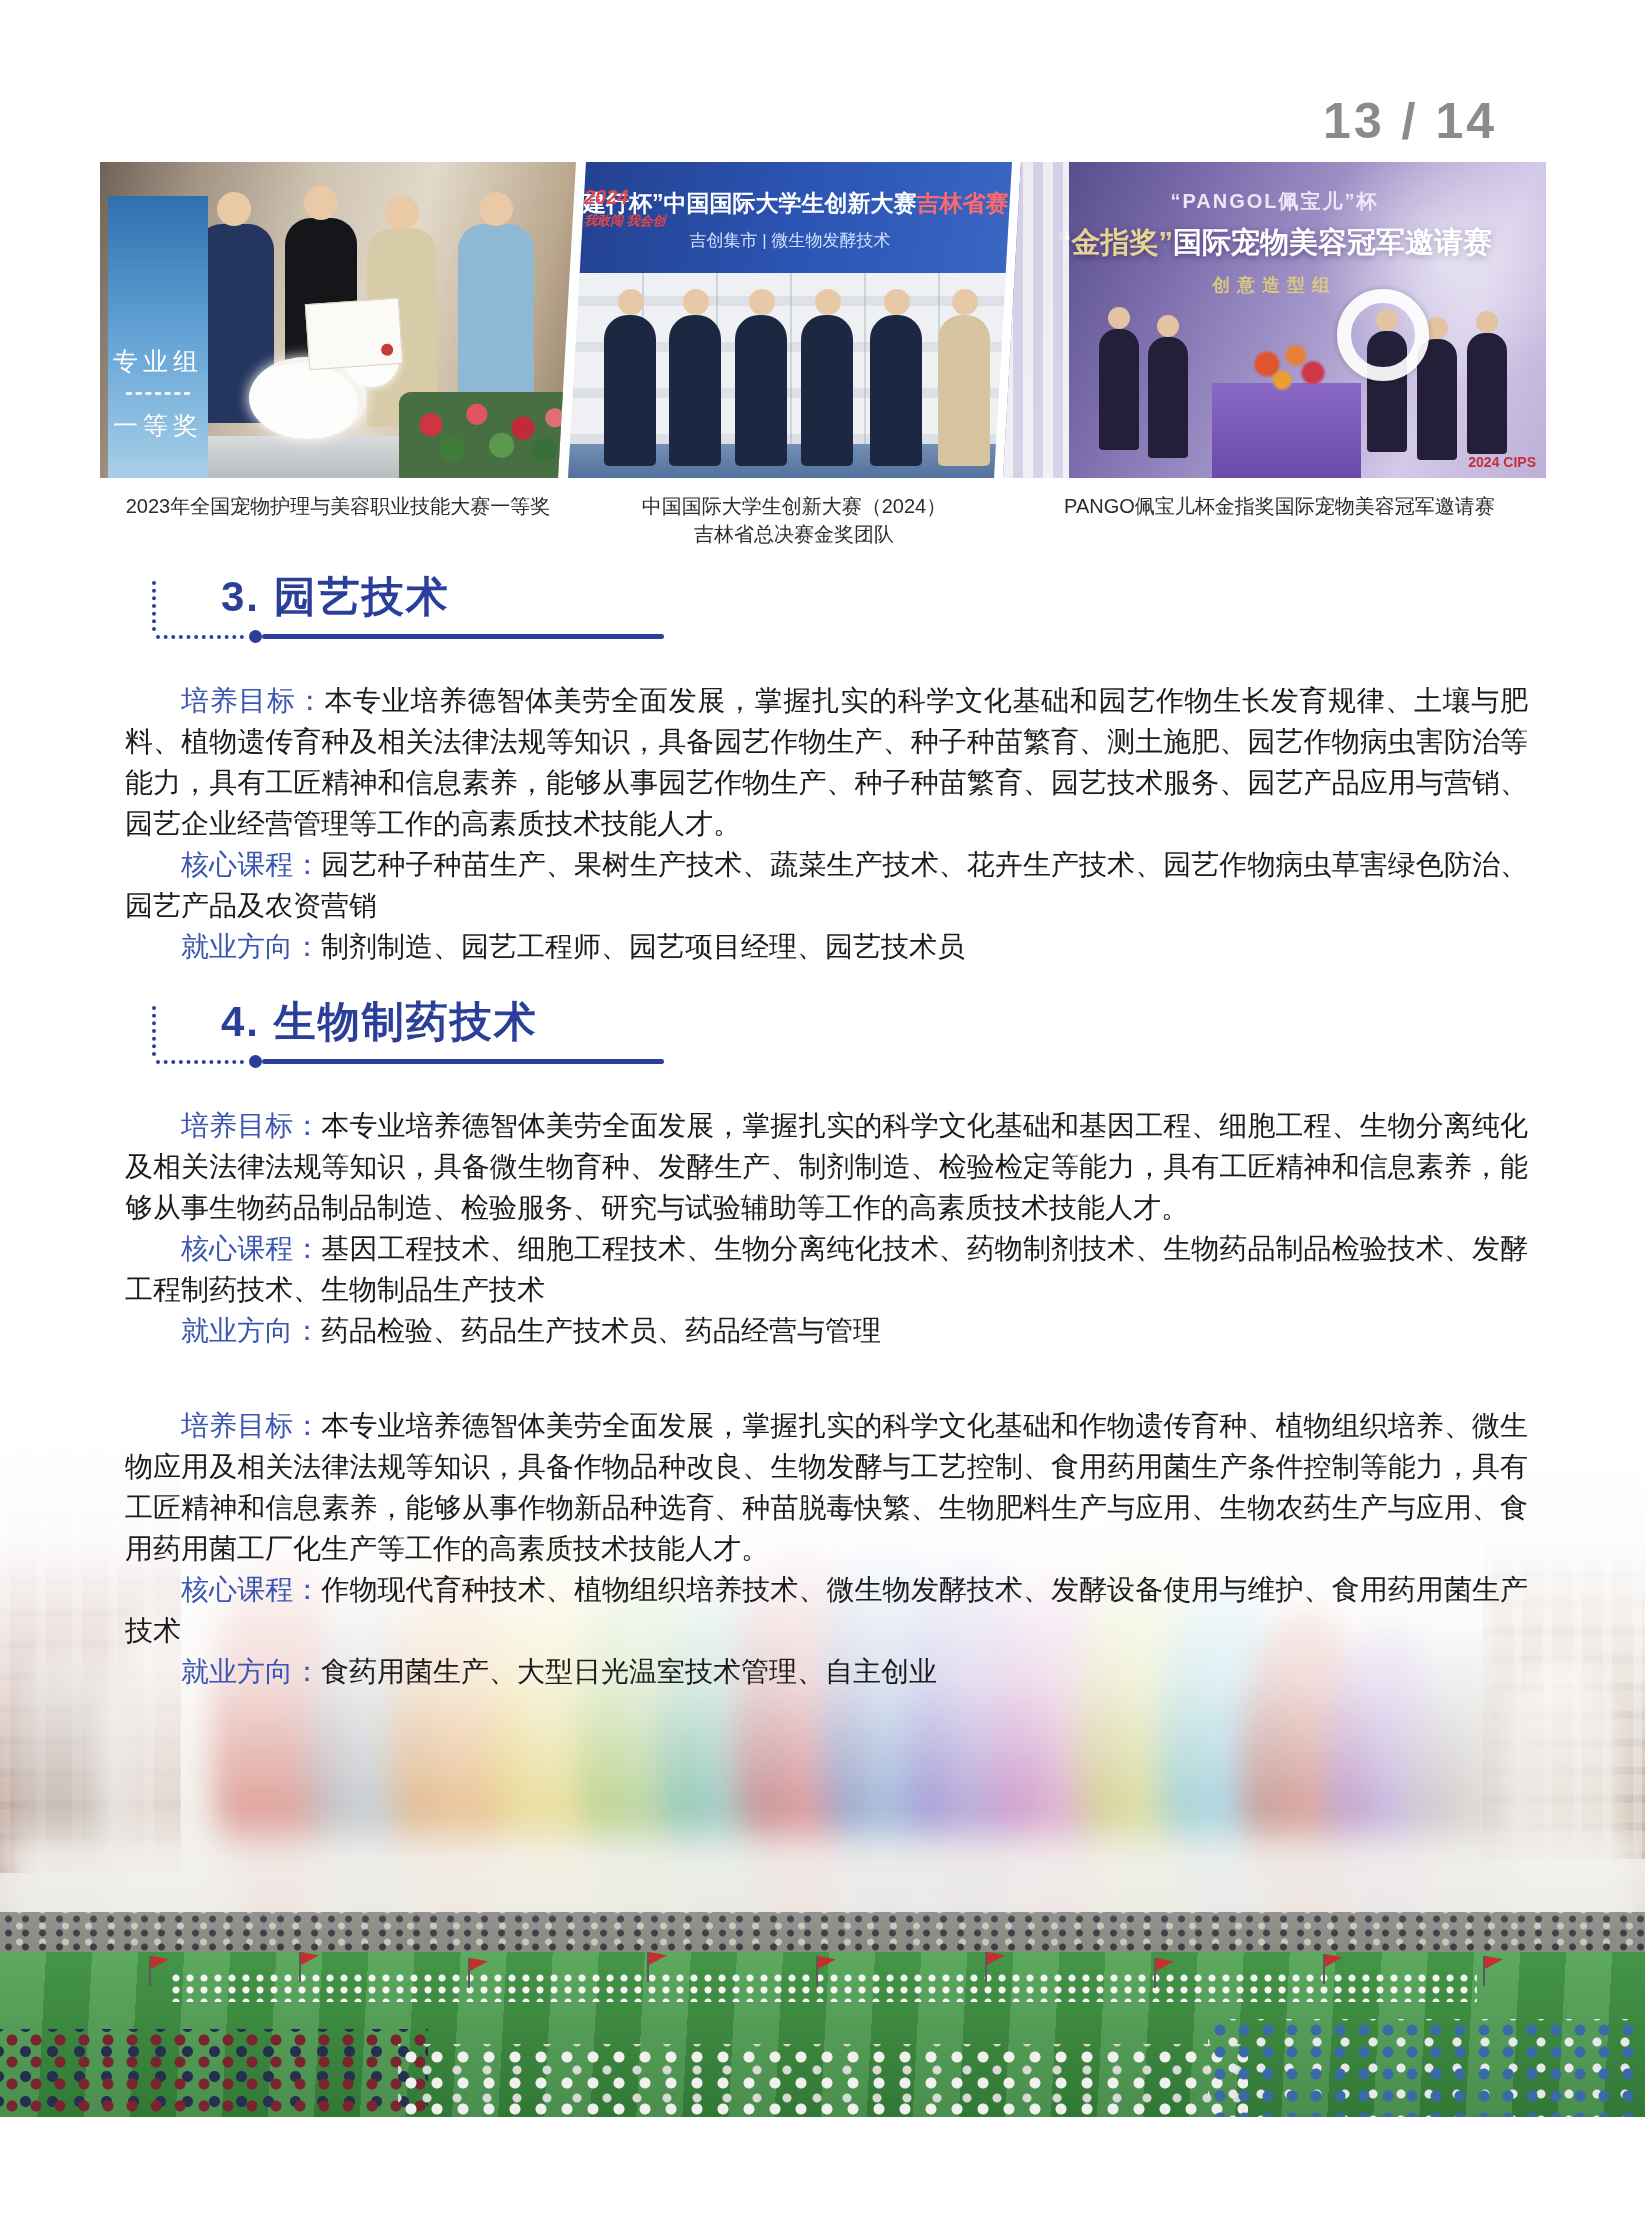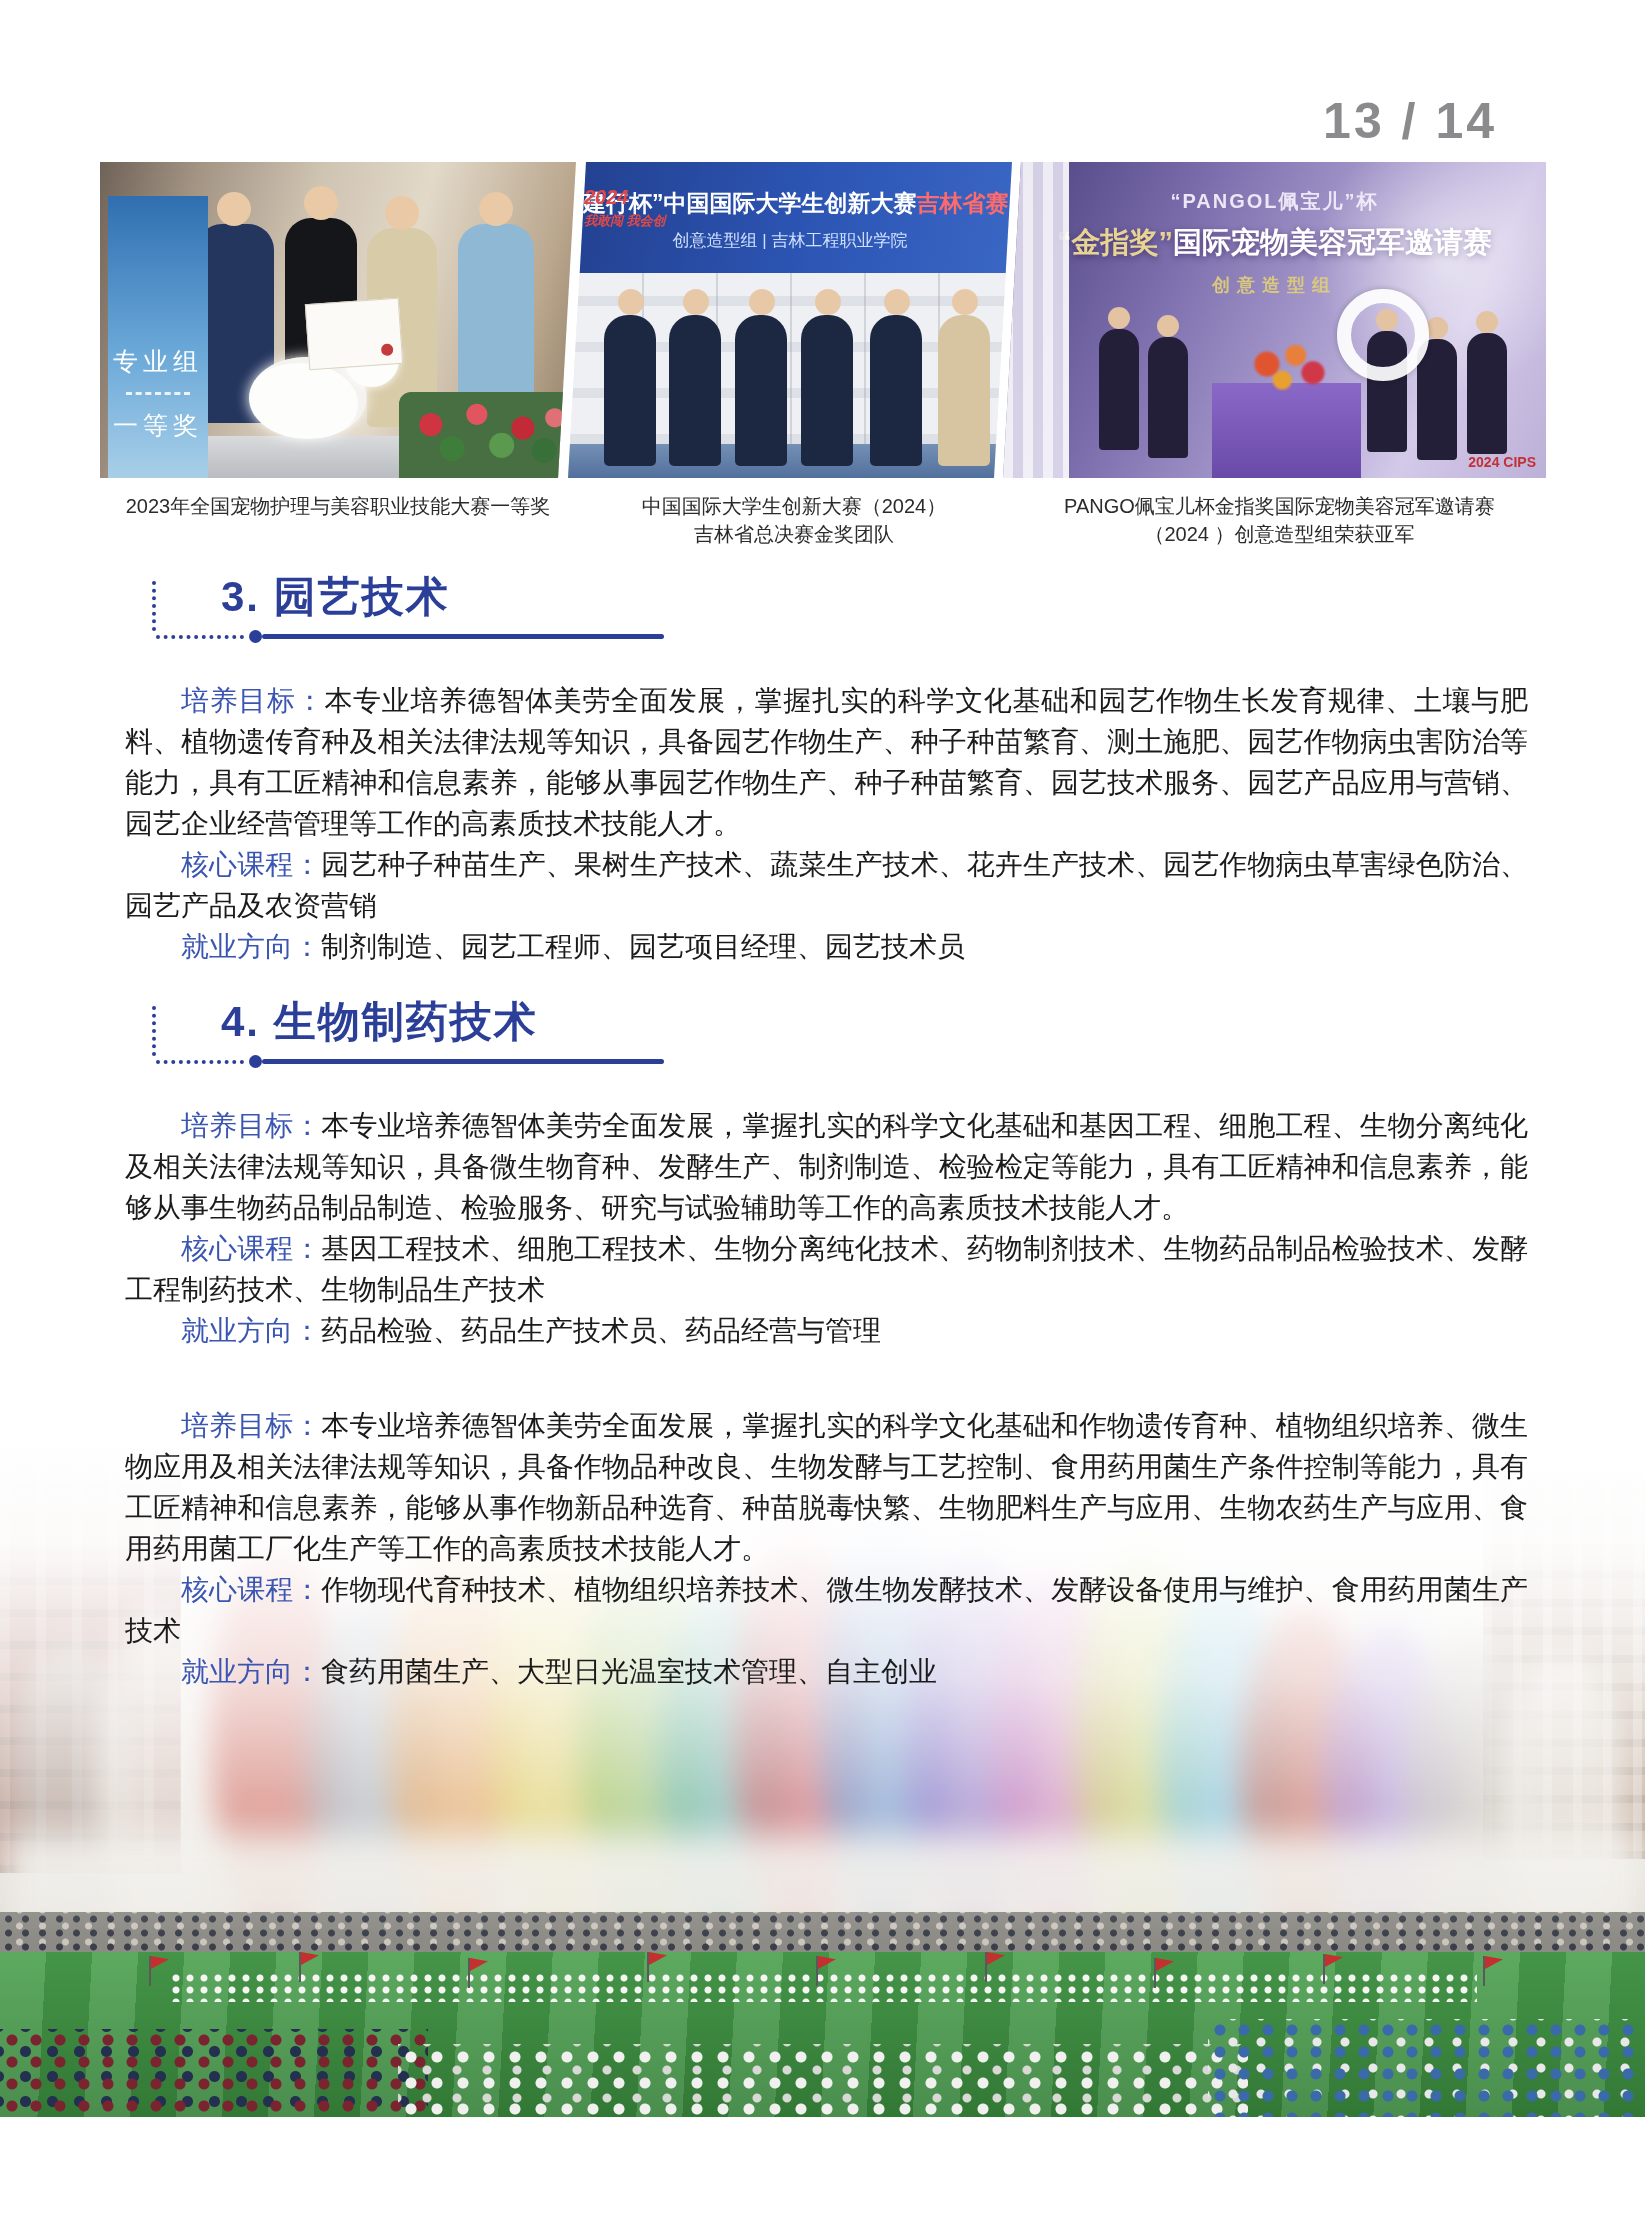--- a/index.html
+++ b/index.html
@@ -213,21 +213,21 @@
       <div class="p2-fig" style="left:302px;"></div>
       <div class="p2-fig beige" style="left:370px;"></div>
       <div class="p2-banner">
         <div class="p2-year">
           <span>2024</span>
           <span class="s2">我敢闯 我会创</span>
         </div>
         <div class="p2-t1">
           <span>“建行杯”中国国际大学生创新大赛</span><span class="hl">吉林省赛</span>
         </div>
-        <div class="p2-t2">创意造型组 | 吉林工程职业学院</div>
+        <div class="p2-t2">吉创集市 | 微生物发酵技术</div>
       </div>
     </div>
 
     <div class="photo photo3">
       <div class="p3-glow"></div>
       <div class="p3-curtain"></div>
       <div class="p3-t1">“PANGOL佩宝儿”杯</div>
       <div class="p3-t2">
         <span class="gold">“金指奖”</span><span>国际宠物美容冠军邀请赛</span>
       </div>
@@ -248,21 +248,20 @@
     <div class="cap cap1">
       <div>2023年全国宠物护理与美容职业技能大赛一等奖</div>
       <div></div>
     </div>
     <div class="cap cap2">
       <div>中国国际大学生创新大赛（2024）</div>
       <div>吉林省总决赛金奖团队</div>
     </div>
     <div class="cap cap3">
       <div>PANGO佩宝儿杯金指奖国际宠物美容冠军邀请赛</div>
-      <div>（2024 ）创意造型组荣获亚军</div>
     </div>
   </div>
 
   <div class="section s3">
     <div class="sec-head">
       <div class="dotv"></div>
       <div class="doth"></div>
       <div class="dot"></div>
       <div class="rule"></div>
       <div class="sec-title">3. 园艺技术</div>

